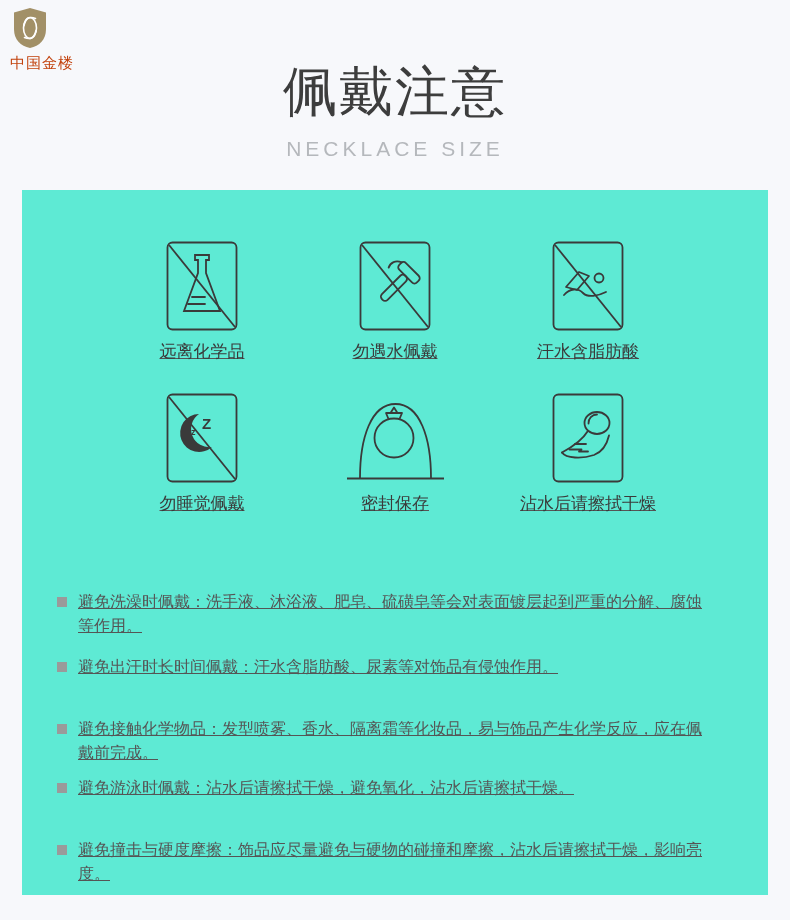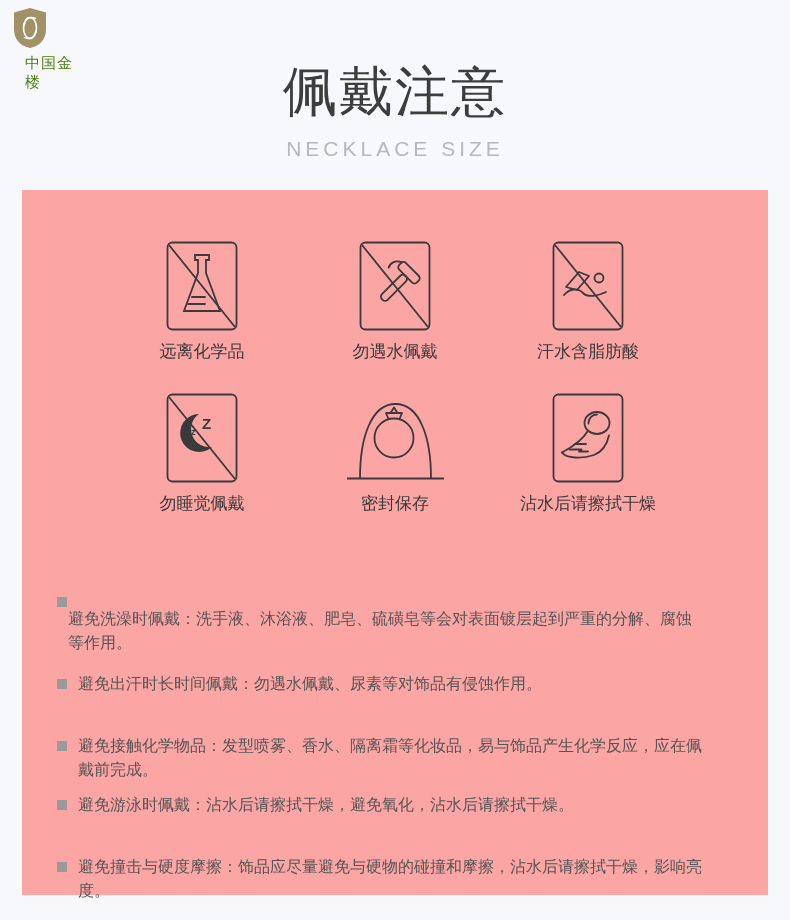--- a/index.html
+++ b/index.html
@@ -8,45 +8,46 @@
     position:relative;
     background:#f7f8fb;
     font-family:"Liberation Sans", sans-serif;
     color:#555;
     overflow:hidden;
   }
 
   
   .logo { position:absolute; top:7px; left:10px; width:64px; text-align:left; }
   .logo svg { display:block; margin-left:2px; }
-  .logo-text { margin-top:5px; font-size:15px; letter-spacing:1px; color:#4d7c0f;margin-left:15px; }
+  .logo-text { margin-top:5px; font-size:15px; letter-spacing:1px; color:#c2410c; }
 
   
   .header { position:absolute; top:0; left:0; right:0; text-align:center;margin-top:12px; }
   .title { margin-top:44px; font-size:54px; font-weight:400; color:#3d3d3d; letter-spacing:2px; }
   .subtitle { margin-top:8px; font-size:21px; letter-spacing:4px; color:#b5b8bc; font-weight:400; }
 
   
   .panel {
     position:absolute; left:22px; top:190px; width:746px; height:705px;
-    background:#fca5a5;
+    background:#5eead4;
+    text-decoration:underline;
   }
 
   
   .icons { padding-top:51px; }
   .icon-row { display:flex; justify-content:center; }
   .icon-row.second { margin-top:30px; }
   .icon-cell { width:193px; display:flex; flex-direction:column; align-items:center; }
   .icon-cell svg { display:block; }
   .icon-label { margin-top:9px; font-size:17px; color:#3a3a3a; white-space:nowrap; }
 
   
   .notes { list-style:none; margin:75px 0 0 35px; }
   .notes li { display:flex; }
-  .notes li:nth-child(1){ margin-bottom:17px;flex-direction:column; }
+  .notes li:nth-child(1){ margin-bottom:17px; }
   .notes li:nth-child(2){ margin-bottom:38px; }
   .notes li:nth-child(3){ margin-bottom:11px; }
   .notes li:nth-child(4){ margin-bottom:38px; }
   .bullet { flex:none; width:10px; height:10px; background:#9a9a9a; margin-top:7px; }
   .note-text { width:634px; margin-left:11px; font-size:16px; line-height:24px; color:#555; }
 
   .ic { stroke:#3a3a3a; fill:none; stroke-width:1.8; }
 </style>
 </head>
 <body>
@@ -146,21 +147,21 @@
     </div>
   </div>
 
   <ul class="notes">
     <li>
       <span class="bullet"></span>
       <span class="note-text">避免洗澡时佩戴：洗手液、沐浴液、肥皂、硫磺皂等会对表面镀层起到严重的分解、腐蚀等作用。</span>
     </li>
     <li>
       <span class="bullet"></span>
-      <span class="note-text">避免出汗时长时间佩戴：勿遇水佩戴、尿素等对饰品有侵蚀作用。</span>
+      <span class="note-text">避免出汗时长时间佩戴：汗水含脂肪酸、尿素等对饰品有侵蚀作用。</span>
     </li>
     <li>
       <span class="bullet"></span>
       <span class="note-text">避免接触化学物品：发型喷雾、香水、隔离霜等化妆品，易与饰品产生化学反应，应在佩戴前完成。</span>
     </li>
     <li>
       <span class="bullet"></span>
       <span class="note-text">避免游泳时佩戴：沾水后请擦拭干燥，避免氧化，沾水后请擦拭干燥。</span>
     </li>
     <li>

